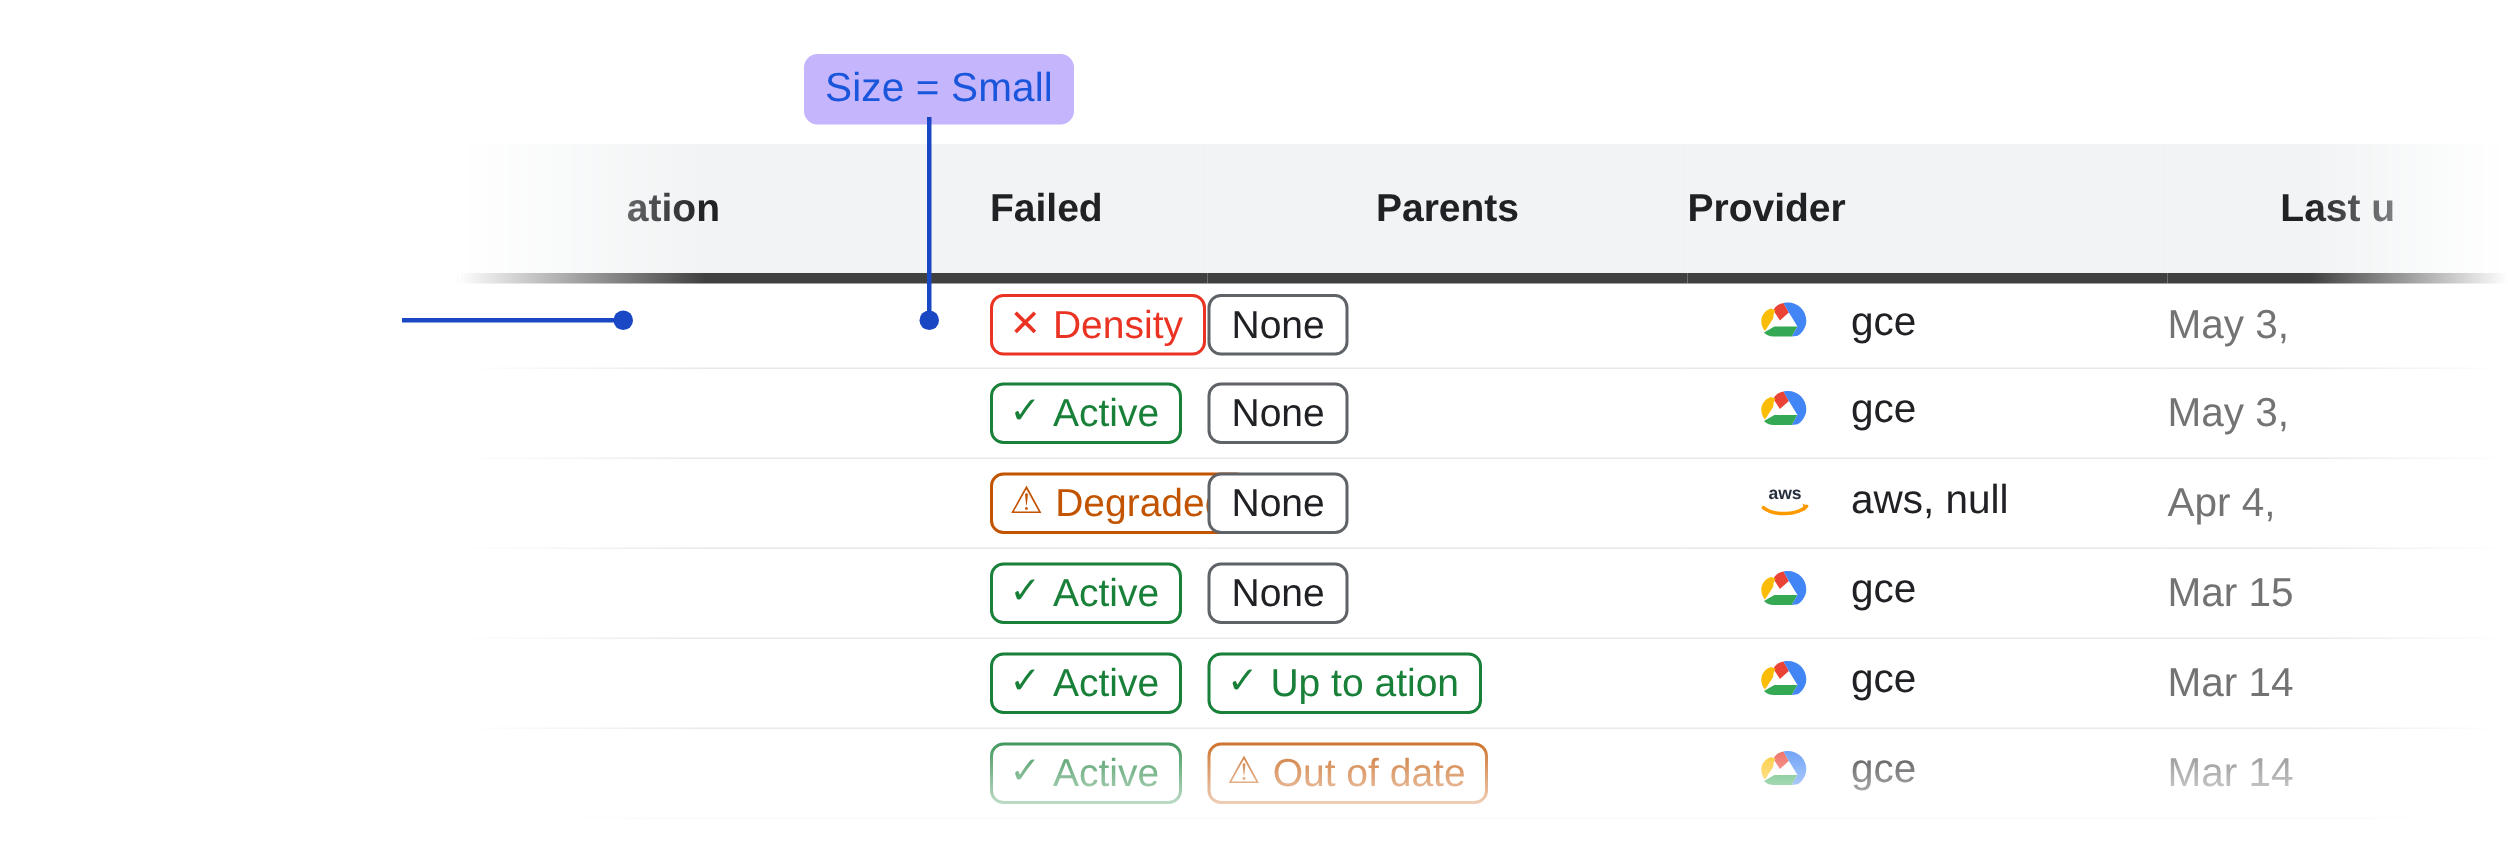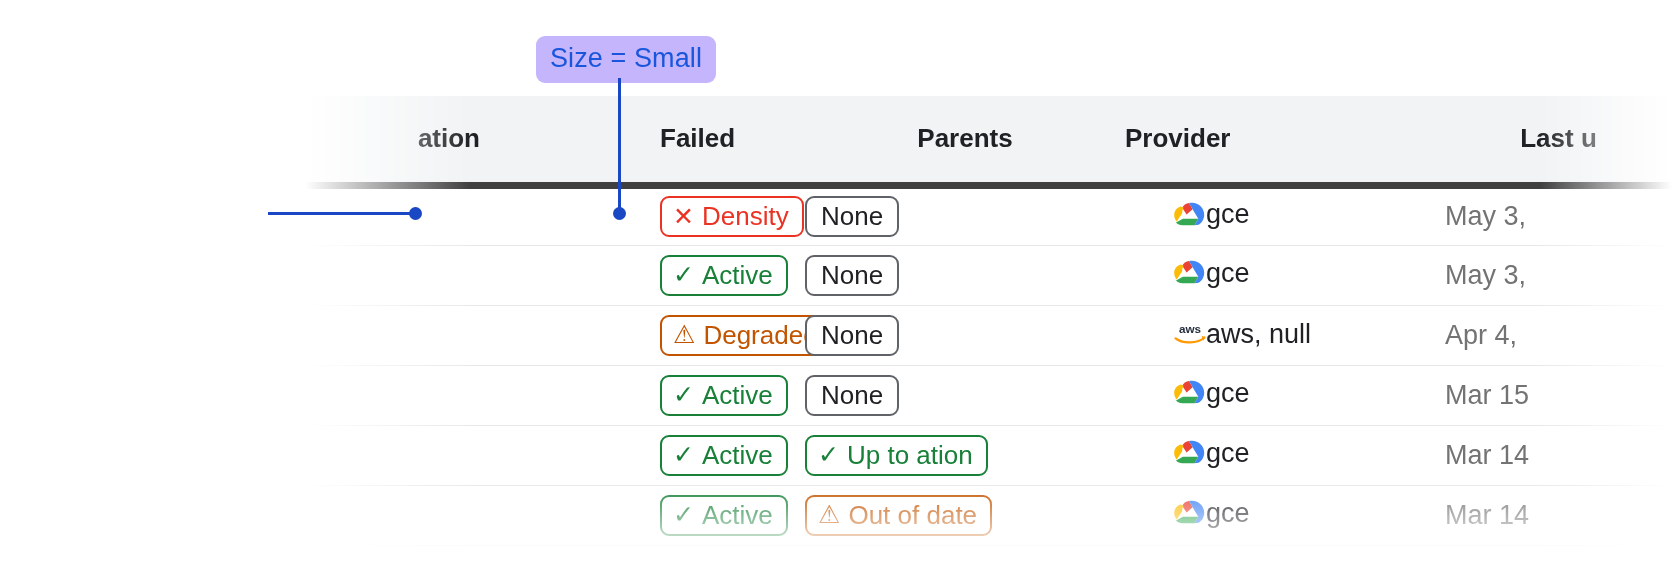--- a/index.html
+++ b/index.html
@@ -65,21 +65,21 @@
     font-size: 26px; line-height: 1;
     background: #fff;
   }
   .chip .gl { font-size: 25px; line-height: 1; display:inline-block; }
   .chip.red    { border-color:#ea3323; color:#ea3323; }
   .chip.green  { border-color:#188038; color:#188038; }
   .chip.orange { border-color:#c25400; color:#c25400; }
   .chip.gray   { border-color:#5f6368; color:#202124; padding: 5px 14px 6px 14px; }
 
   
-  .prov { display: inline-flex; align-items: center; gap: 0; }
+  .prov { display: inline-flex; align-items: center; gap: 28px; }
   .prov-label { font-size: 27px; color: #202124; }
   .prov-icon { width: 34px; height: 30px; display:inline-block;margin-left:47px; }
 
   
   .anno-pill {
     position: absolute;
     background: #c4b5fd;
     color: #1a56db;
     font-size: 27px;
     border-radius: 9px;

